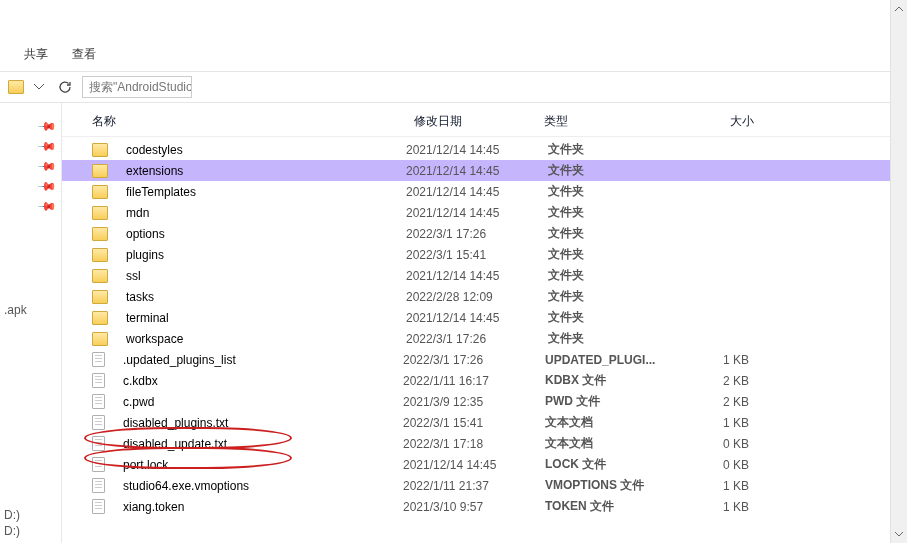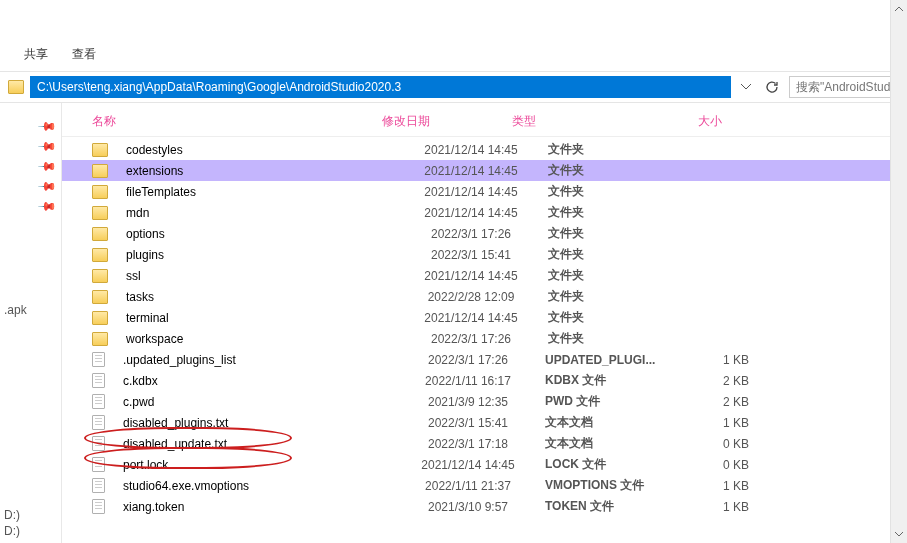--- a/index.html
+++ b/index.html
@@ -14,34 +14,34 @@
 .addr-dd { width: 18px; height: 22px; display:flex; align-items:center; justify-content:center; color:#555; cursor:pointer; }
 .refresh { width:22px; height:22px; display:flex; align-items:center; justify-content:center; color:#444; cursor:pointer; }
 .search { width: 110px; height: 22px; border: 1px solid #ccc; padding: 0 6px; color:#777; line-height:20px; white-space:nowrap; overflow:hidden; }
 
 .body { display:flex; height: calc(100% - 64px); }
 .sidebar { width: 62px; border-right: 1px solid #e8e8e8; padding-top: 10px; }
 .pin { width:14px; height:14px; margin: 6px 0 6px 40px; color:#888; transform: rotate(45deg); display:block; }
 .sidebar-bottom { position:absolute; bottom:4px; left:4px; color:#555; line-height:16px; }
 
 .listing { flex:1; position:relative; overflow:hidden; }
-.headers { display:flex; padding: 10px 0 6px 30px; border-bottom: 1px solid #eee; color:#ec4899; }
+.headers { display:flex; padding: 10px 0 6px 30px; border-bottom: 1px solid #eee; color:#0f172a; }
 .col-name { width: 290px; }
-.col-date { width: 130px; }
+.col-date { width: 130px; margin-left: 32px; }
 .col-type { width: 130px; }
 .col-size { width: 80px; text-align:right; }
 
 .rows { padding-top: 2px; }
 .row { display:flex; align-items:center; height: 21px; padding-left: 30px; position:relative;gap:12px; }
 .row .ic { width:16px; height:14px; margin-right: 6px; flex-shrink:0; }
 .ic.folder { background: linear-gradient(#ffe9a6,#f7ce5a); border:1px solid #d1a93a; border-radius:1px; }
 .ic.file { background:#fff; border:1px solid #b0b0b0; border-radius:1px; position:relative; width:13px; height:15px; }
 .ic.file::before { content:""; position:absolute; top:2px; left:2px; right:2px; height:1px; background:#ccc; box-shadow: 0 3px 0 #ccc, 0 6px 0 #ccc; }
 .row .nm { width: 268px; white-space:nowrap; overflow:hidden; }
-.row .dt { width: 130px; color:#555;text-align:center; }
+.row .dt { width: 130px; color:#555; }
 .row .tp { width: 130px; color:#555;font-weight:bold; }
 .row .sz { width: 80px; color:#555; text-align:right; padding-right:18px; }
 .row.sel { background:#c4b5fd; }
 
 .annot { position:absolute; border:2px solid #cc1e1e; border-radius: 50% / 60%; pointer-events:none; }
 .annot1 { left: 22px; top: 324px; width: 208px; height: 22px; }
 .annot2 { left: 22px; top: 344px; width: 208px; height: 22px; }
 
 .scrollbar-v { position:absolute; right:0; top:0; bottom:0; width:17px; background:#f0f0f0; border-left:1px solid #e2e2e2; }
 .sb-btn { height:17px; display:flex; align-items:center; justify-content:center; color:#666; cursor:pointer; }
@@ -51,21 +51,20 @@
 </head>
 <body>
 
 <div class="toolbar-top">
   <span>共享</span>
   <span>查看</span>
 </div>
 
 <div class="addr-row">
   <div class="folder-icon-sm"></div>
-  <div class="addr-input">C:\Users\teng.xiang\AppData\Roaming\Google\AndroidStudio2020.3</div>
   <div class="addr-dd">
     <svg width="10" height="6" viewBox="0 0 10 6">
         <path d="M0 0l5 5 5-5" fill="none" stroke="#555" stroke-width="1"></path>
       </svg>
   </div>
   <div class="refresh">
     <svg width="14" height="14" viewBox="0 0 14 14">
         <path d="M12 7a5 5 0 1 1-1.5-3.5M12 2v3h-3" fill="none" stroke="#444" stroke-width="1.3"></path>
       </svg>
   </div>

